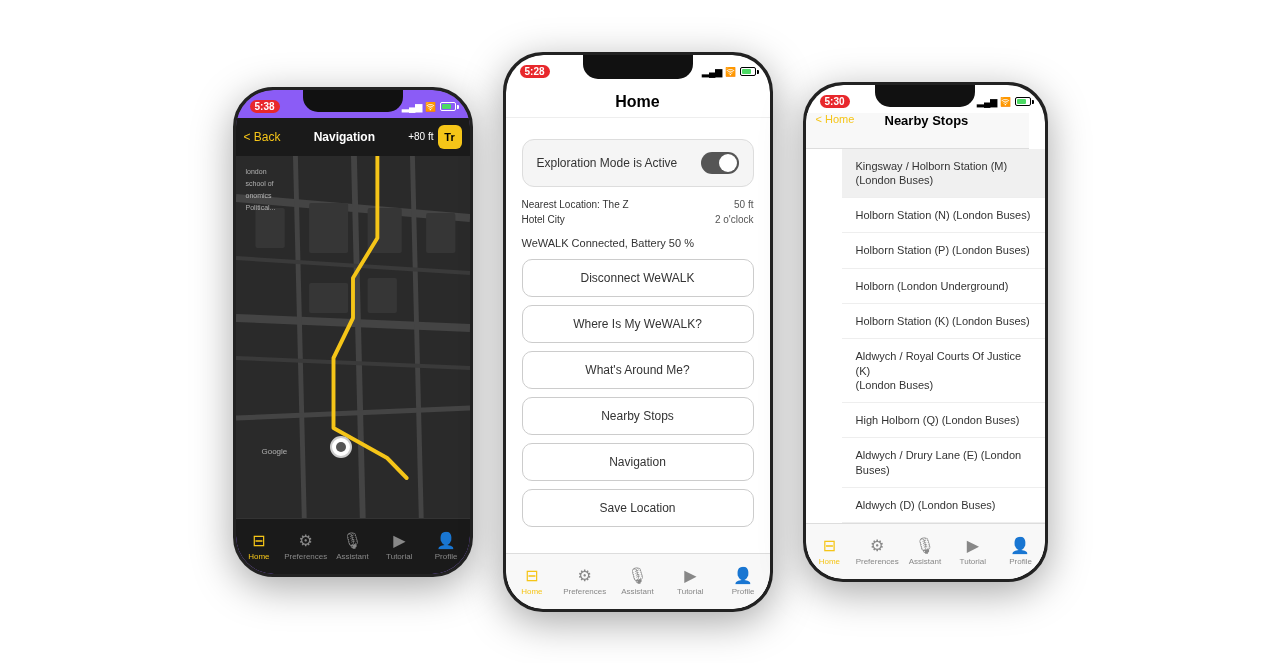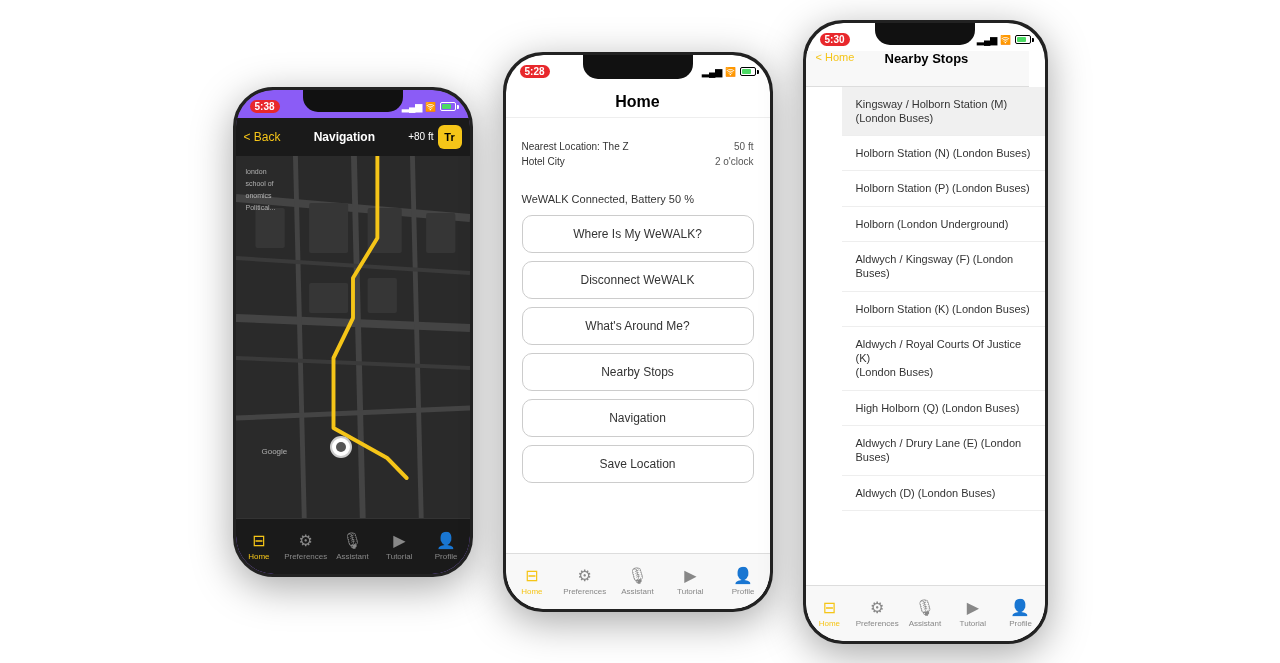--- a/index.html
+++ b/index.html
@@ -38,21 +38,21 @@
       height: 490px;
     }
 
     .phone-center {
       width: 270px;
       height: 560px;
     }
 
     .phone-right {
       width: 245px;
-      height: 624px;
+      height: 500px;
     }
 
     
     .notch {
       position: absolute;
       top: 0;
       left: 50%;
       transform: translateX(-50%);
       width: 100px;
       height: 22px;
@@ -358,21 +358,21 @@
       position: absolute;
       right: 2px;
       top: 2px;
       width: 18px;
       height: 18px;
       background: white;
       border-radius: 50%;
     }
 
     .nearest-row {
-      margin-bottom: 24px;
+      margin-bottom: 10px;
     }
 
     .nearest-line {
       display: flex;
       justify-content: space-between;
       font-size: 10px;
       color: #333;
       line-height: 1.5;
     }
 
@@ -563,36 +563,42 @@
         </div>
       </div>
 
       <div class="home-header">
         <span>Home</span>
       </div>
 
       <div class="home-content">
 
 
+        <div class="exploration-toggle">
+          <span class="exploration-text">Exploration Mode is Active</span>
+          <div class="toggle-switch">
+            <div class="toggle-knob"></div>
+          </div>
+        </div>
 
         <div class="nearest-row">
           <div class="nearest-line">
             <span>Nearest Location:  The Z</span>
             <span class="nearest-right">50 ft</span>
           </div>
           <div class="nearest-line">
             <span>Hotel City</span>
             <span class="nearest-right">2 o'clock</span>
           </div>
         </div>
 
         <div class="wewalk-status">WeWALK Connected, Battery 50 %</div>
 
+        <button class="home-btn">Disconnect WeWALK</button>
         <button class="home-btn">Where Is My WeWALK?</button>
-        <button class="home-btn">Disconnect WeWALK</button>
         <button class="home-btn">What's Around Me?</button>
         <button class="home-btn">Nearby Stops</button>
         <button class="home-btn">Navigation</button>
         <button class="home-btn" style="border-bottom:1.5px solid #ccc;">Save Location</button>
       </div>
 
       <div class="tab-bar tab-bar-light">
         <div class="tab-item">
           <span class="tab-icon" style="color:#f5c518;">⊟</span>
           <span class="tab-label" style="color:#f5c518;">Home</span>
@@ -635,21 +641,20 @@
       <div class="stops-header">
         <span class="stops-back">&lt; Home</span>
         <span class="stops-title">Nearby Stops</span>
       </div>
 
       <div class="stops-list">
         <div class="stop-item stop-item-active">Kingsway / Holborn Station (M)<br>(London Buses)</div>
         <div class="stop-item">Holborn Station (N) (London Buses)</div>
         <div class="stop-item">Holborn Station (P) (London Buses)</div>
         <div class="stop-item">Holborn (London Underground)</div>
-        <div class="stop-item">Aldwych / Kingsway (F) (London Buses)</div>
         <div class="stop-item">Holborn Station (K) (London Buses)</div>
         <div class="stop-item">Aldwych / Royal Courts Of Justice (K)<br>(London Buses)</div>
         <div class="stop-item">High Holborn (Q) (London Buses)</div>
         <div class="stop-item">Aldwych / Drury Lane (E) (London Buses)</div>
         <div class="stop-item">Aldwych (D) (London Buses)</div>
 
       </div>
 
       <div class="tab-bar tab-bar-light">
         <div class="tab-item">

